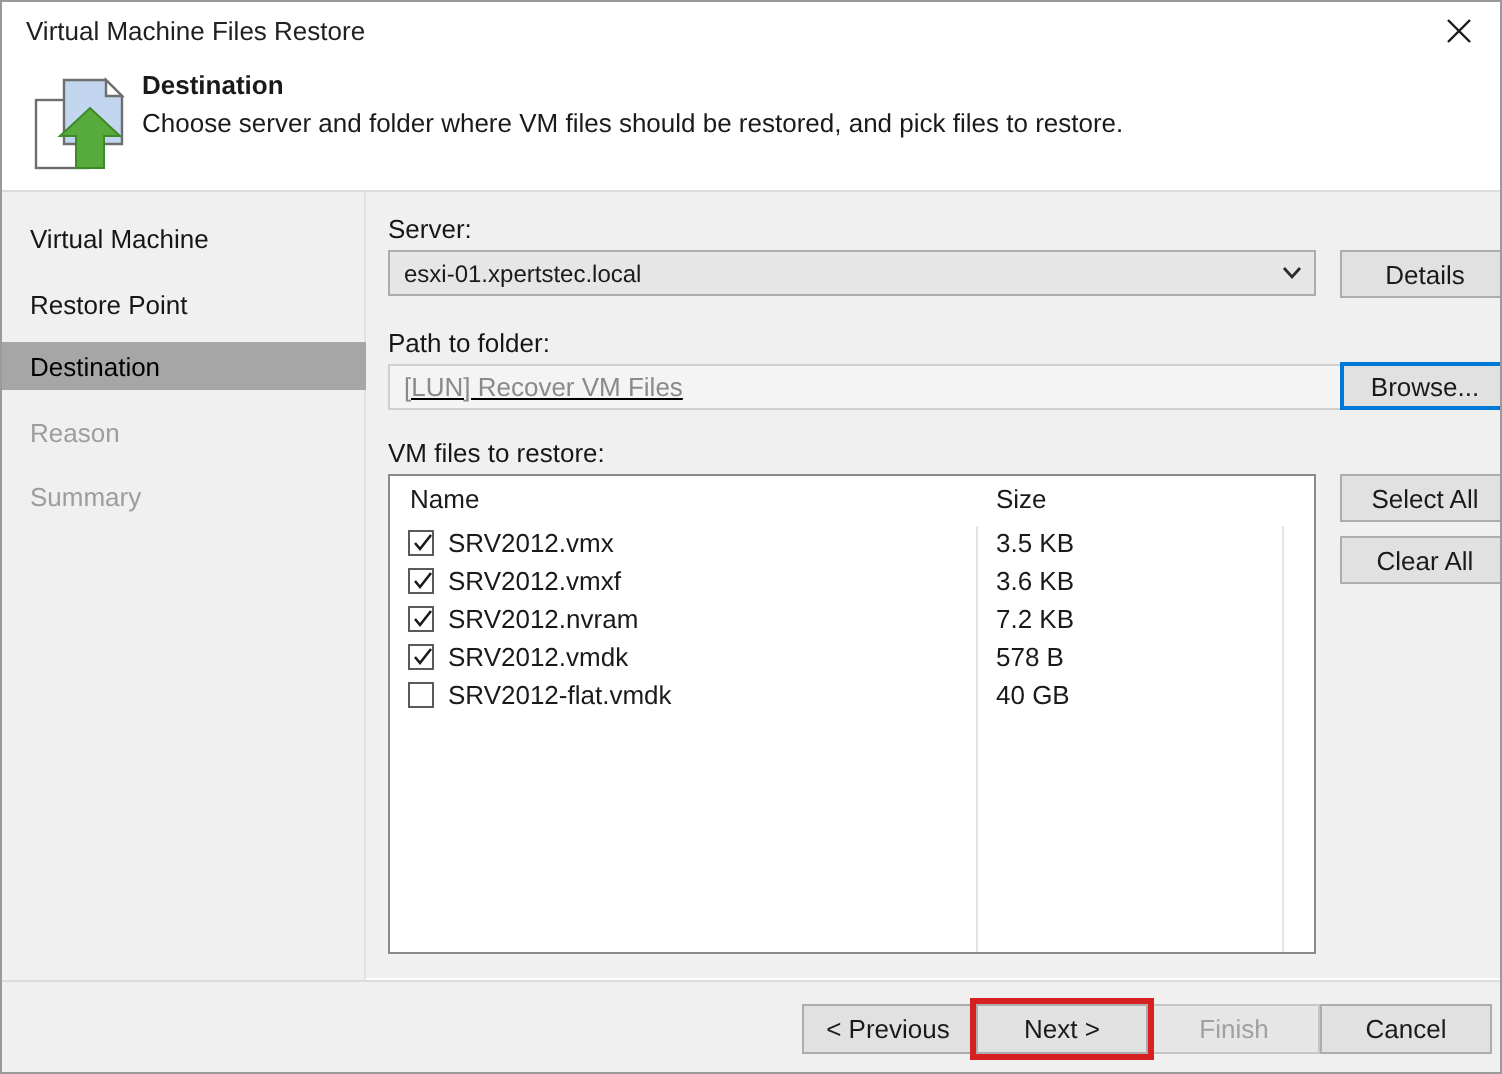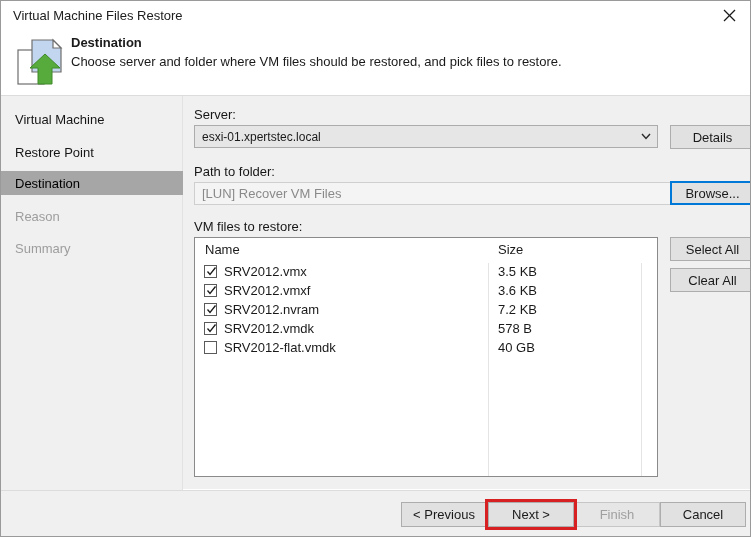--- a/index.html
+++ b/index.html
@@ -163,20 +163,21 @@
     position: absolute;
     left: 10px;
     top: 86px;
     width: 512px;
     height: 23px;
     background: #f4f4f4;
     border: 1px solid #cfcfcf;
     box-sizing: border-box;
     display: flex;
     align-items: center;
+    text-decoration: underline;
   }
   .textbox-text {
     font-size: 13px;
     color: #8a8a8a;
     padding-left: 7px;
     white-space: nowrap;
   }
   
   .rbtn {
     position: absolute;

